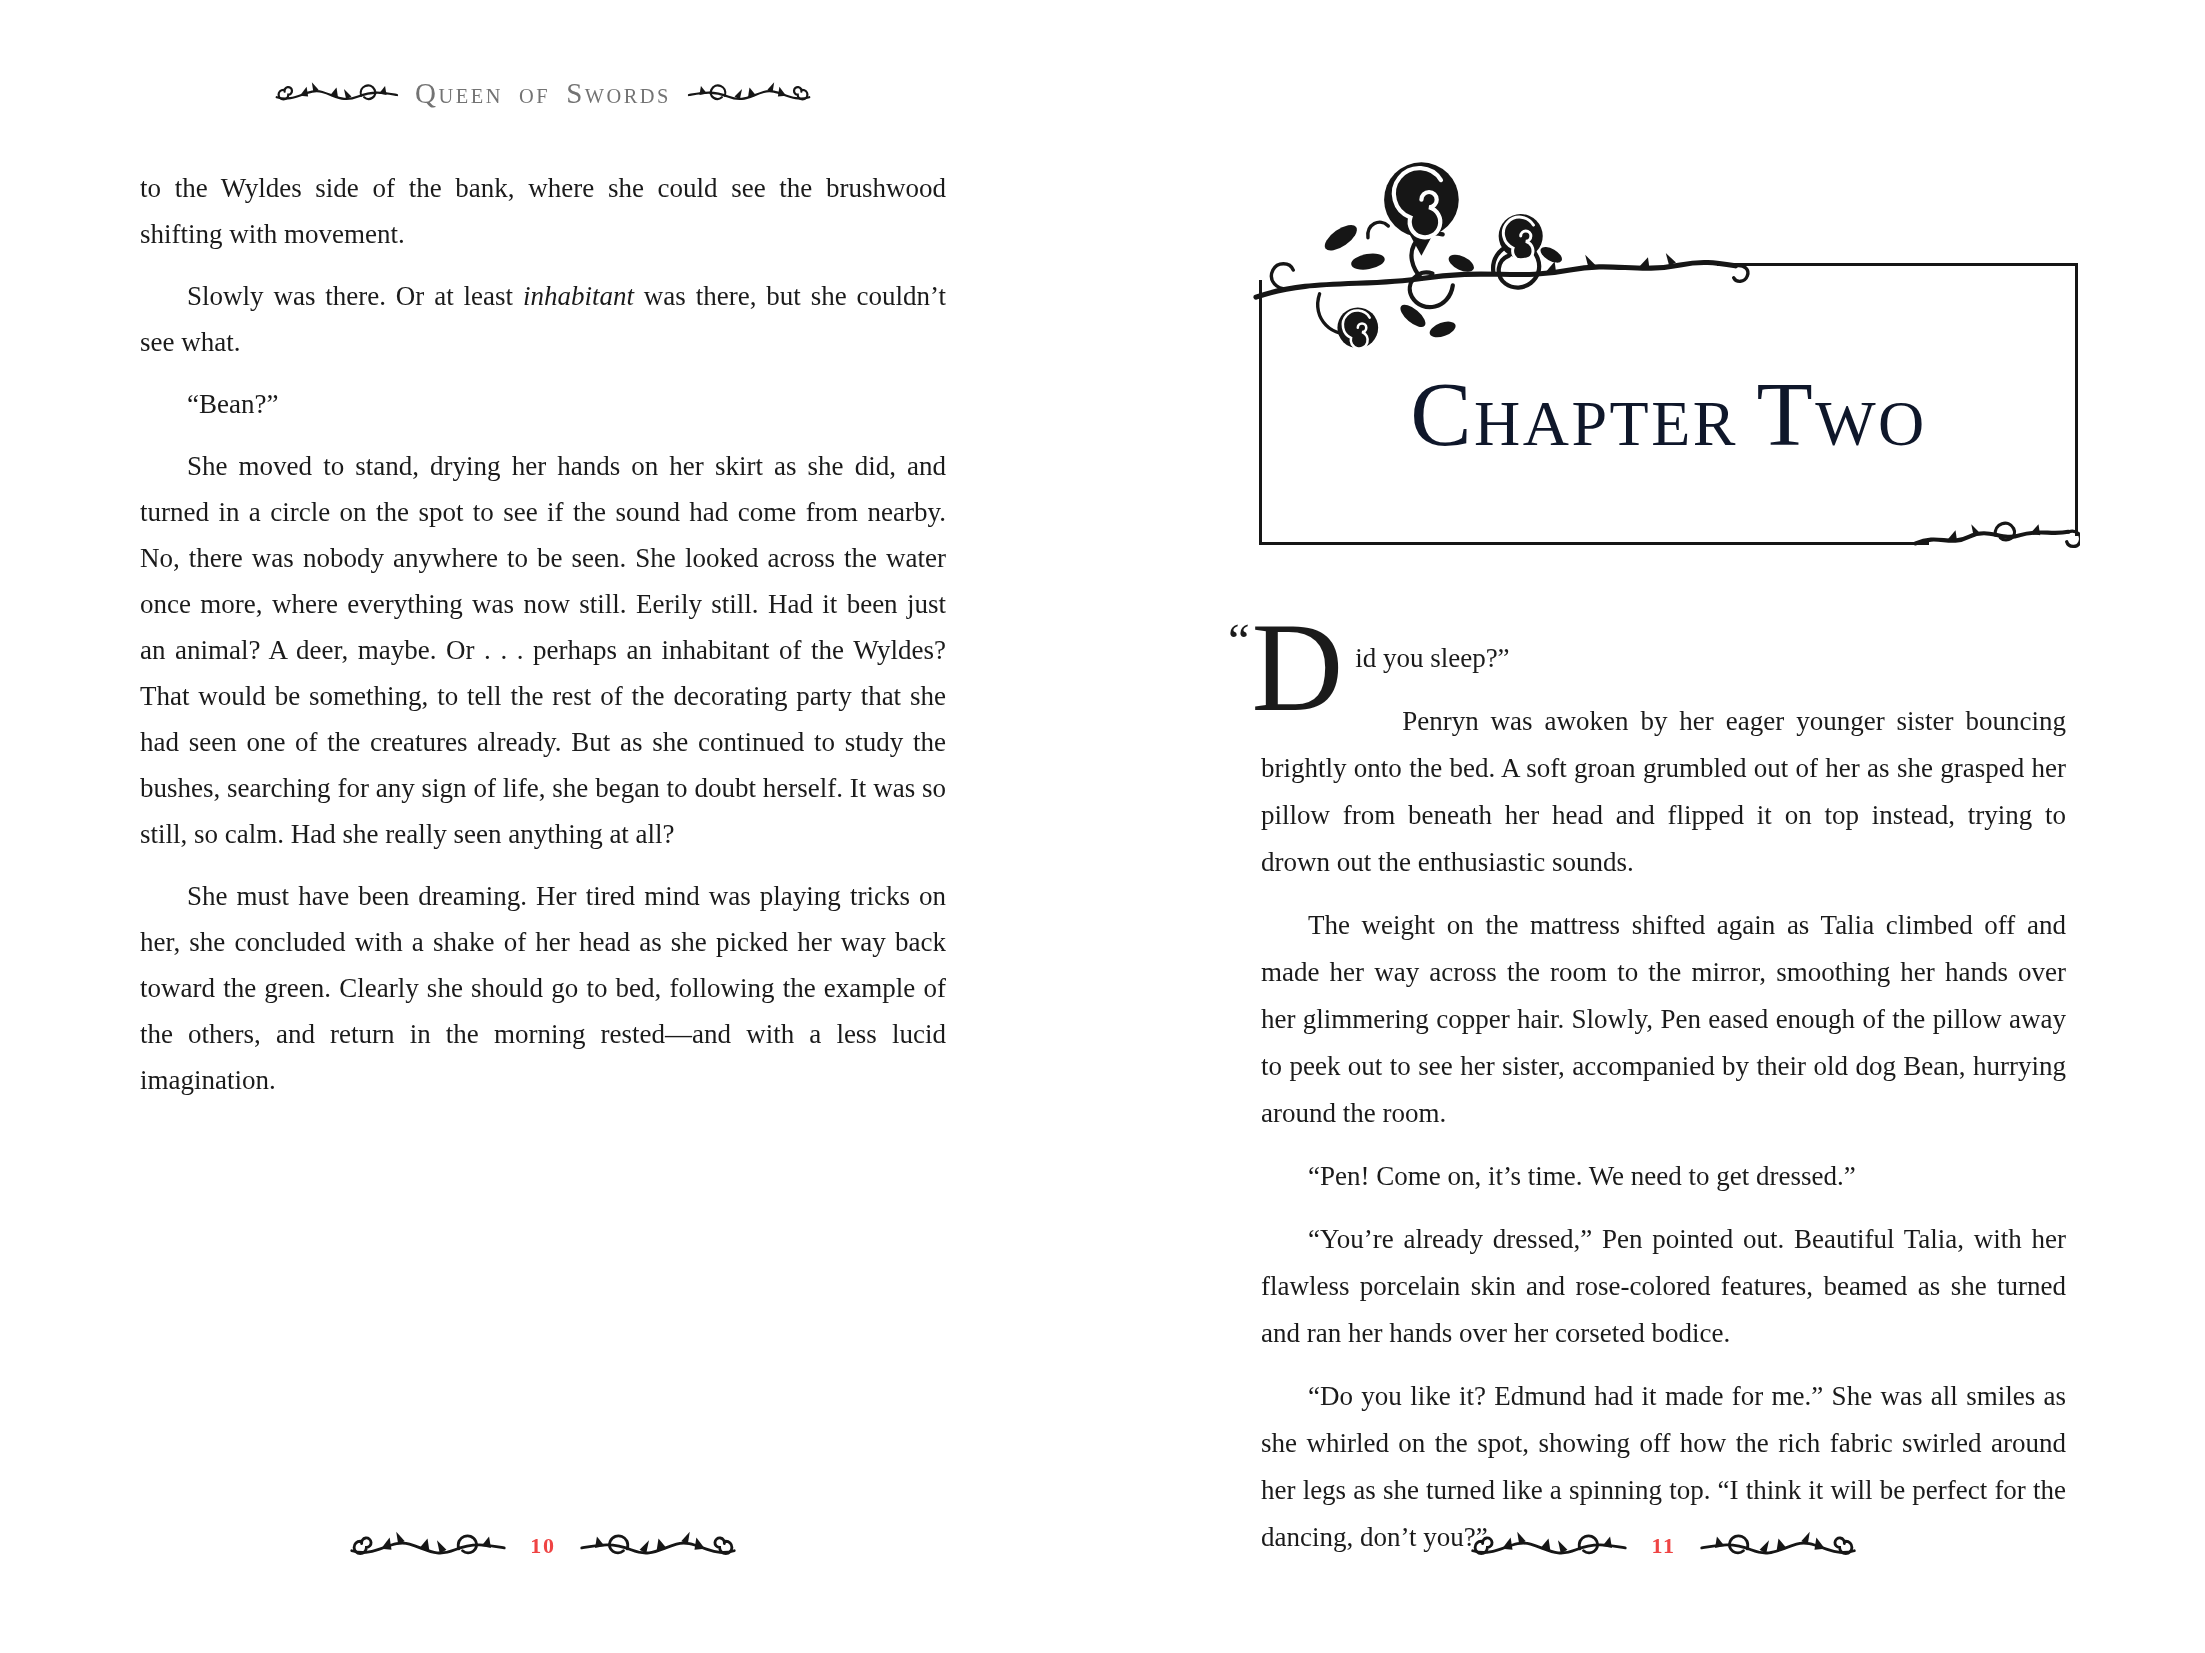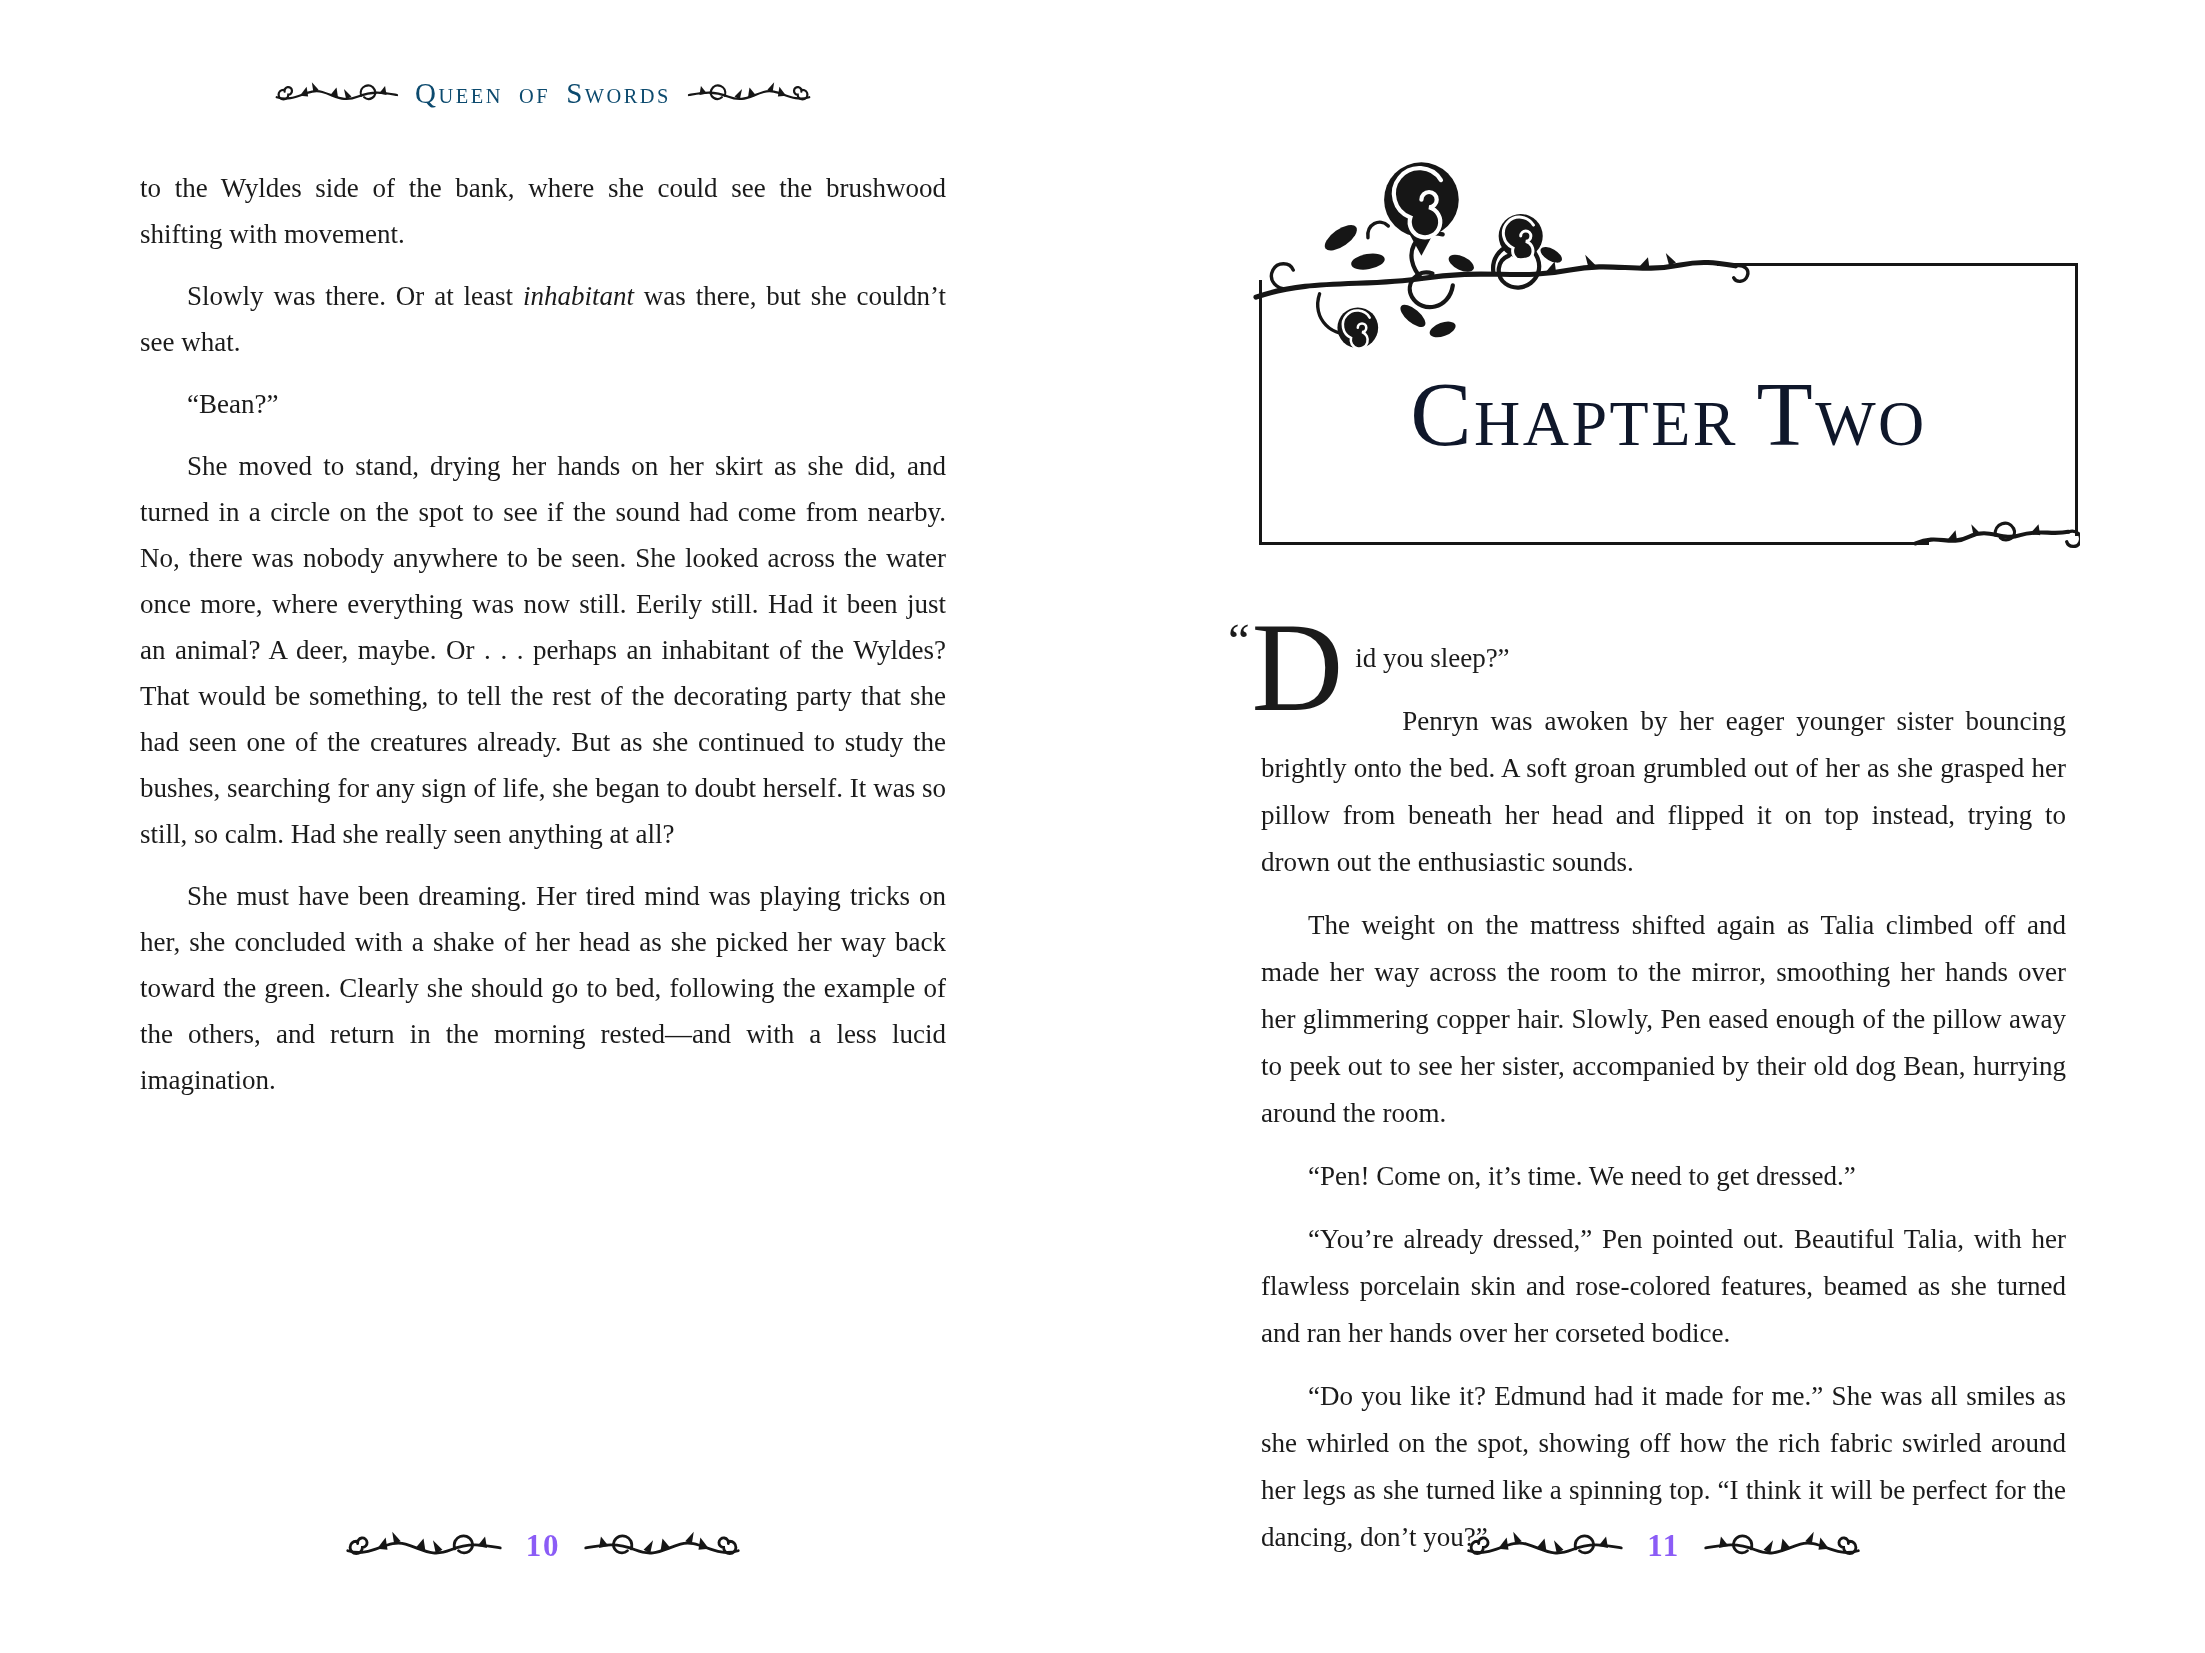--- a/index.html
+++ b/index.html
@@ -11,38 +11,38 @@
   .page{position:absolute;top:0;width:1103px;height:1654px;}
   #page-left{left:0;}
   #page-right{left:1103px;}
 
   
   .running-header{
     position:absolute;left:124px;top:70px;width:838px;height:47px;
     display:flex;align-items:center;justify-content:center;gap:15.3px;
   }
   .sc{text-transform:uppercase;}
-  .hdr-text{font-size:20.4px;letter-spacing:2.5px;word-spacing:8.5px;white-space:nowrap;color:#0c4a6e;}
+  .hdr-text{font-size:20.4px;letter-spacing:2.5px;word-spacing:8.5px;white-space:nowrap;color:#737373;}
   .hdr-text .big{font-size:29px;}
 
   
   .body-text{position:absolute;font-size:27px;line-height:46px;}
   #left-body{left:124px;top:149px;width:838px;}
   #right-body{left:142px;top:619px;width:837px;line-height:47px;}
   .para{text-align:justify;margin:16px;}
   .para.indent{text-indent:47px;}
   .para .i{font-style:italic;}
 
   
   .page-footer{
     position:absolute;top:1525px;display:flex;align-items:center;justify-content:center;gap:22px;
   }
   #page-left .page-footer{left:124px;width:838px;}
   #page-right .page-footer{left:142px;width:837px;}
-  .page-number{font-weight:bold;font-size:31px;letter-spacing:1.7px;color:#8b5cf6;}
+  .page-number{font-weight:bold;font-size:22px;letter-spacing:1.7px;color:#ef4444;}
 
   .flourish{display:block;}
   .mirror{transform:scaleX(-1);}
 
   
   .chapter-box{position:absolute;left:156px;top:263px;width:819px;height:282px;}
   .border-line{position:absolute;background:#161616;}
   .bl-top{left:458px;top:0;height:3.4px;width:361px;}
   .bl-right{left:816px;top:0;width:3.4px;height:273px;}
   .bl-bottom{left:0;top:279px;height:3.4px;width:670px;}

